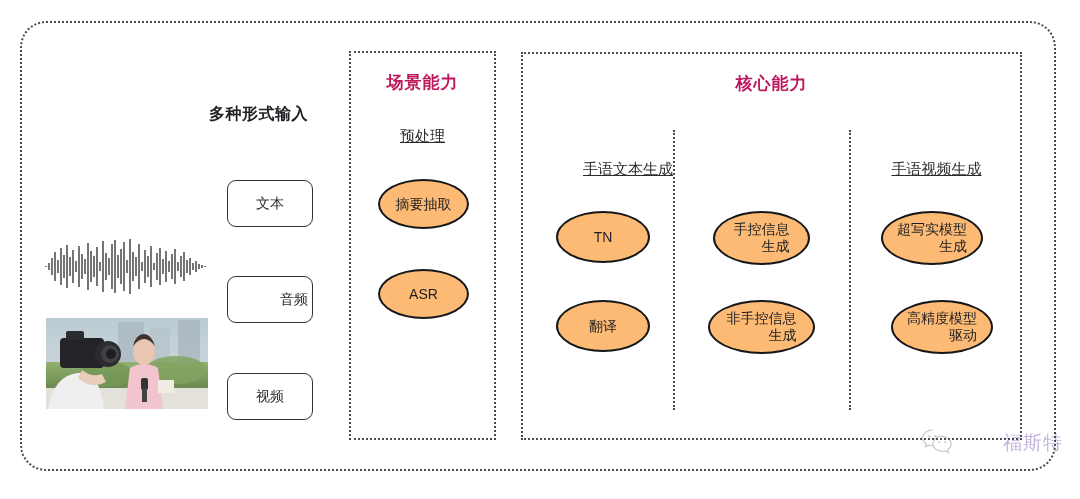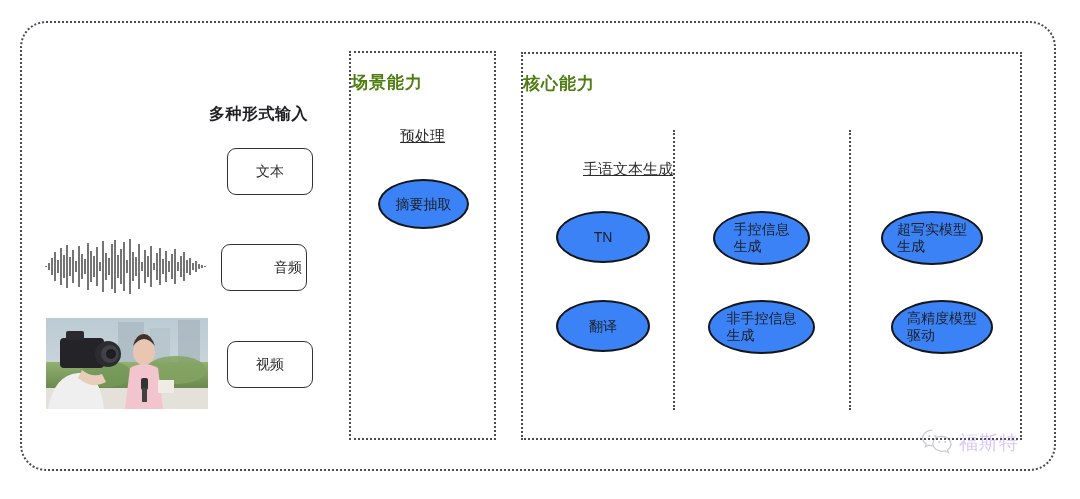--- a/index.html
+++ b/index.html
@@ -38,24 +38,25 @@
     box-sizing: border-box;
     background: transparent;
   }
   .scene-box { left: 349px; top: 51px; width: 147px; height: 389px; }
   .core-box  { left: 521px; top: 52px; width: 501px; height: 388px; }
 
   .group-title {
     position: absolute;
     left: 0;
     width: 100%;
+    text-align: center;
     font-weight: bold;
     font-size: 17px;
     letter-spacing: 1px;
-    color: #4d7c0f;
+    color: #be185d;
   }
   .scene-box .group-title { top: 18px; }
   .core-box  .group-title { top: 18px; }
 
   
   .col-divider {
     position: absolute;
     top: 76px;
     height: 280px;
     border-left: 2px dotted #4a4a52;
@@ -75,25 +76,25 @@
 
   
   .ellipse {
     position: absolute;
     border: 2.6px solid #14161a;
     border-radius: 50%;
     box-sizing: border-box;
     display: flex;
     align-items: center;
     justify-content: center;
-    text-align: left;
+    text-align: right;
     line-height: 1.18;
     font-size: 14px;
     color: #1d1f22;
-    background: #3b82f6;
+    background: #fdba74;
   }
   .ellipse.small { font-size: 14px; }
 
   
   .input-heading {
     position: absolute;
     left: 209px;
     top: 104px;
     font-size: 16px;
     font-weight: bold;
@@ -115,23 +116,24 @@
     height: 47px;
     border: 1.6px solid #2f3237;
     border-radius: 9px;
     box-sizing: border-box;
     display: flex;
     align-items: center;
     justify-content: center;
     font-size: 14px;
     color: #2b2b2b;
     background: #ffffff;
+    margin-top: 32px;
   }
   .pill.p-text  { left: 227px; top: 148px; }
-  .pill.p-audio { left: 221px; top: 244px; padding-left: 48px; }
+  .pill.p-audio { left: 227px; top: 244px; padding-left: 48px; }
   .pill.p-video { left: 227px; top: 341px; }
 
   
   .waveform {
     position: absolute;
     left: 44px;
     top: 238px;
     width: 164px;
     height: 57px;
   }
@@ -153,23 +155,24 @@
     position: absolute;
     left: 921px;
     top: 428px;
     display: flex;
     align-items: center;
     gap: 6px;
     opacity: 0.34;
   }
   .watermark .wm-text {
     font-size: 19px;
-    color: #8b5cf6;
+    color: #4c1d95;
     letter-spacing: 1px;
     white-space: nowrap;
+    margin-left: 44px;
   }
 </style>
 </head>
 <body>
 
 <div id="canvas">
 
   <div class="outer-frame"></div>
 
   <div class="input-heading">多种形式输入</div>
@@ -280,20 +283,21 @@
   <div class="pill p-audio">音频</div>
   <div class="pill p-video">视频</div>
 
   <div class="group-box scene-box">
     <div class="group-title">场景能力</div>
 
     <div class="sub-title" style="left:0; width:100%; top:74px;">预处理</div>
 
     <div class="ellipse" style="left:27px; top:126px; width:91px; height:50px;">摘要抽取</div>
 
+    <div class="ellipse" style="left:27px; top:216px; width:91px; height:50px;">ASR</div>
 
   </div>
 
   <div class="group-box core-box">
     <div class="group-title">核心能力</div>
 
     <div class="col-divider d1"></div>
     <div class="col-divider d2"></div>
 
     <div class="sub-title" style="left:0; width:150px; top:106px;text-align:right;">手语文本生成</div>
@@ -310,20 +314,21 @@
       </span>
     </div>
 
     <div class="ellipse small" style="left:185px; top:246px; width:107px; height:54px;">
       <span>
         <span>非手控信息</span><br>
         <span>生成</span>
       </span>
     </div>
 
+    <div class="sub-title" style="left:326px; width:175px; top:106px;">手语视频生成</div>
 
     <div class="ellipse small" style="left:358px; top:157px; width:102px; height:54px;">
       <span>
         <span>超写实模型</span><br>
         <span>生成</span>
       </span>
     </div>
 
     <div class="ellipse small" style="left:368px; top:246px; width:102px; height:54px;">
       <span>

